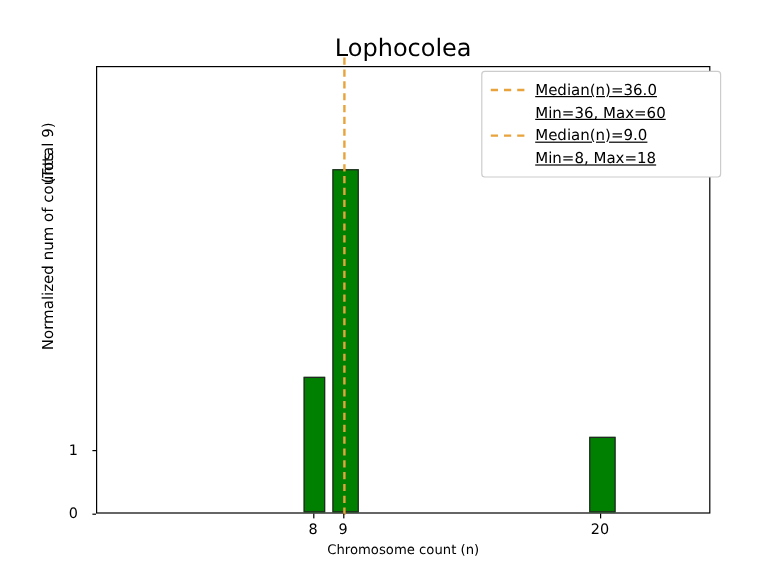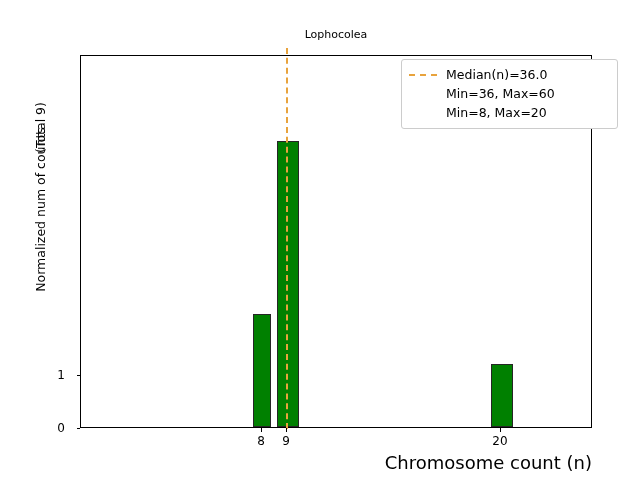--- a/index.html
+++ b/index.html
@@ -16,21 +16,21 @@
     overflow: hidden;
   }
 
   
   #chart-title {
     position: absolute;
     left: 80px;
     top: 28px;
     width: 512px;
     text-align: center;
-    font-size: 11px;
+    font-size: 20px;
     color: #000000;
     white-space: nowrap;
   }
 
   
   #plot-area {
     position: absolute;
     left: 80px;
     top: 55px;
     width: 512px;
@@ -95,22 +95,22 @@
     transform: translateY(-50%);
     white-space: nowrap;
   }
 
   
   #xlabel {
     position: absolute;
     left: 80px;
     top: 452px;
     width: 512px;
-    text-align: right;
-    font-size: 18px;
+    text-align: center;
+    font-size: 11px;
     color: #000000;
     white-space: nowrap;
   }
   #ylabel {
     position: absolute;
     left: -120px;
     top: 202px;
     width: 320px;
     text-align: center;
     font-size: 12.5px;
@@ -130,26 +130,27 @@
     transform: rotate(-90deg);
     transform-origin: center center;
     white-space: nowrap;
   }
 
   
   #legend {
     position: absolute;
     left: 401px;
     top: 59px;
-    width: 217px;
+    width: 200px;
     background: #ffffff;
     border: 1px solid #cccccc;
     border-radius: 3px;
     box-sizing: border-box;
     padding: 5px 7px 6px 7px;
+    text-decoration: underline;
   }
   .legend-row {
     display: flex;
     align-items: center;
     height: 19px;
   }
   .legend-swatch {
     width: 28px;
     height: 0;
     border-top: 2.6px dashed #e8a33d;
@@ -204,18 +205,22 @@
   <div id="legend">
     <div class="legend-row">
       <span class="legend-swatch"></span>
       <span class="legend-text">Median(n)=36.0</span>
     </div>
     <div class="legend-row">
       <span class="legend-swatch blank"></span>
       <span class="legend-text">Min=36, Max=60</span>
     </div>
     <div class="legend-row">
+      <span class="legend-swatch"></span>
+      <span class="legend-text">Median(n)=9.0</span>
+    </div>
+    <div class="legend-row">
       <span class="legend-swatch blank"></span>
-      <span class="legend-text">Min=8, Max=20</span>
+      <span class="legend-text">Min=8, Max=18</span>
     </div>
   </div>
 
 </div>
 
 </body></html>

